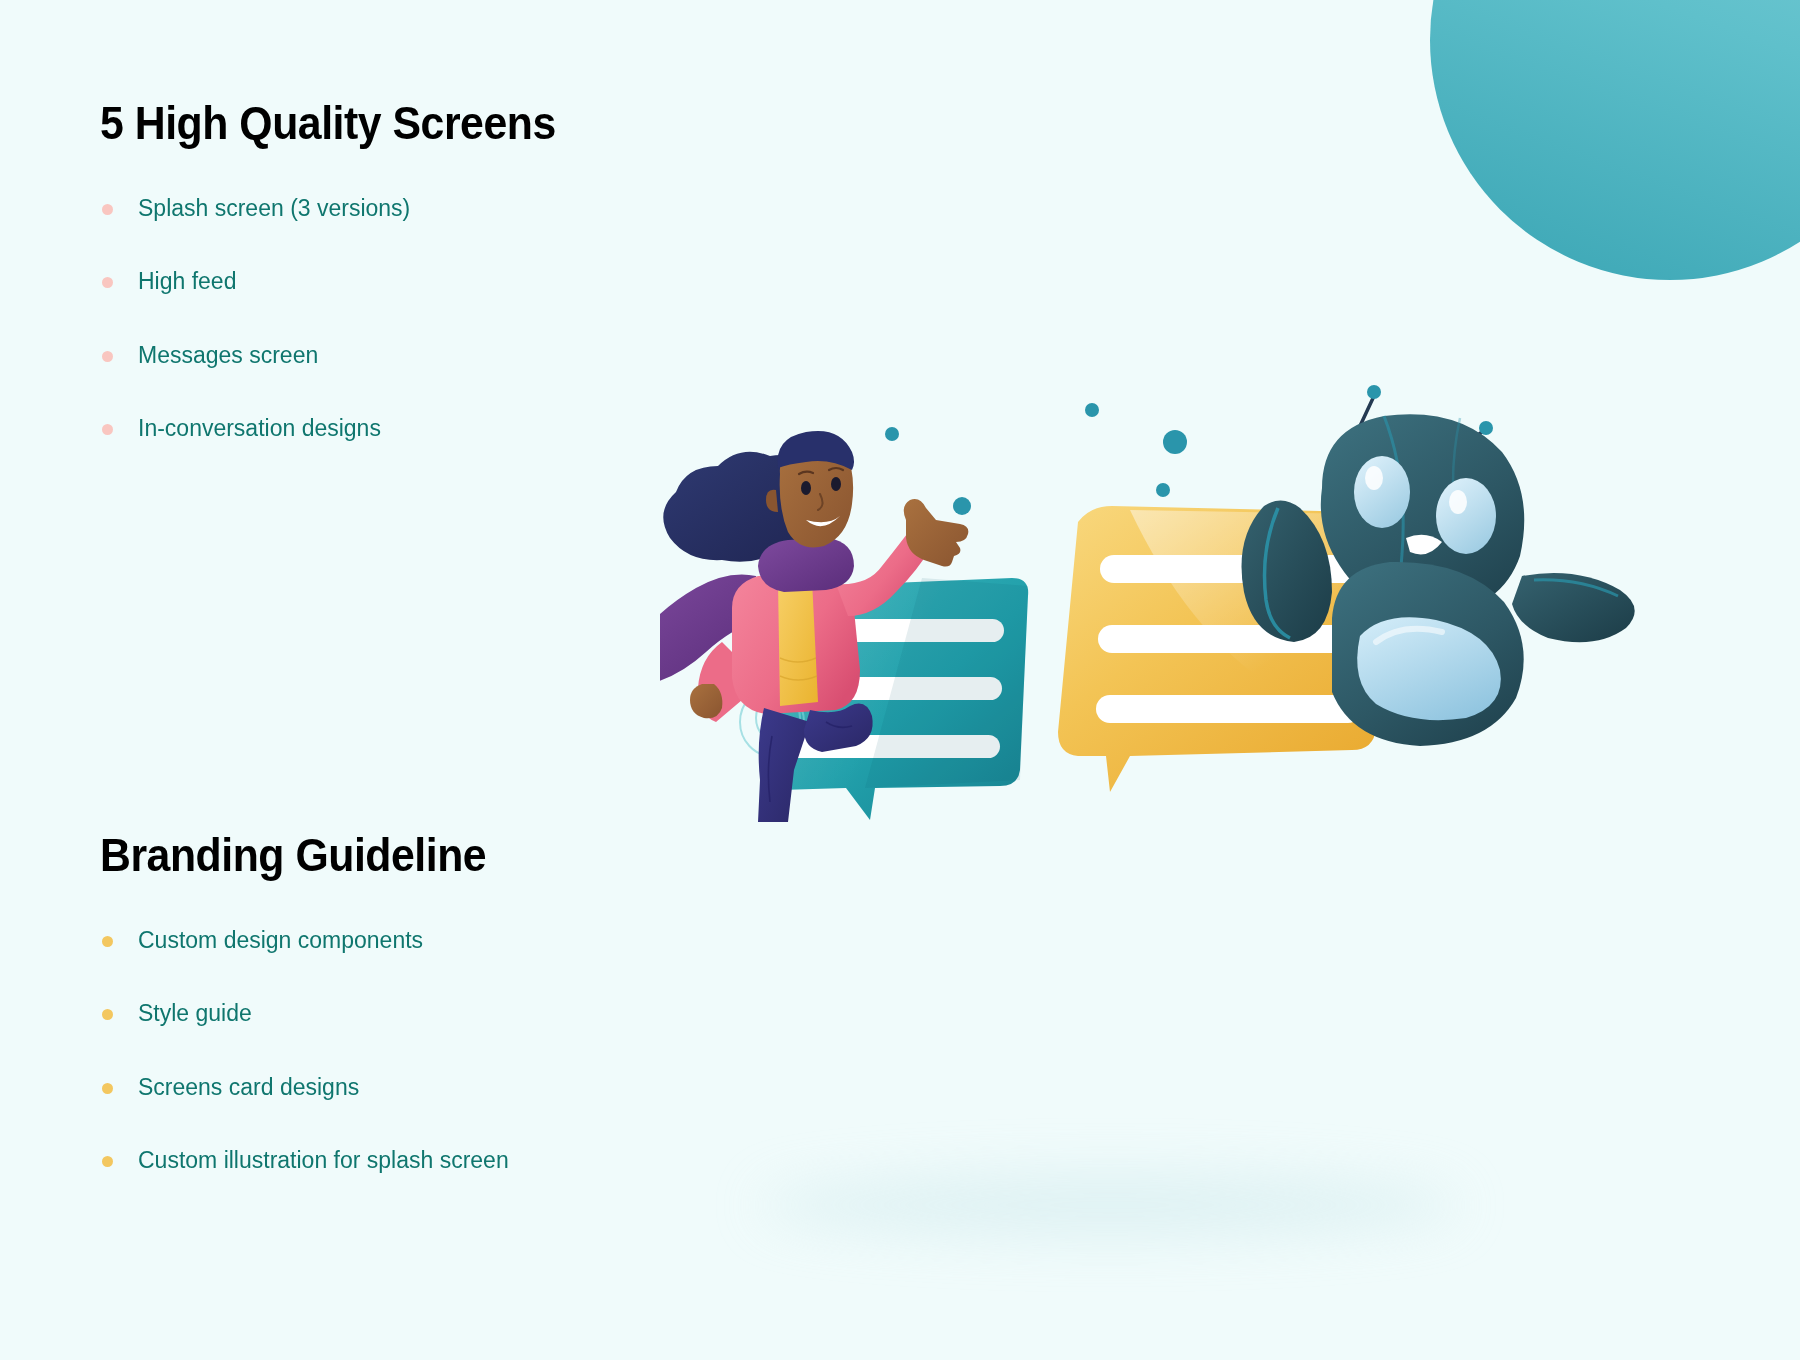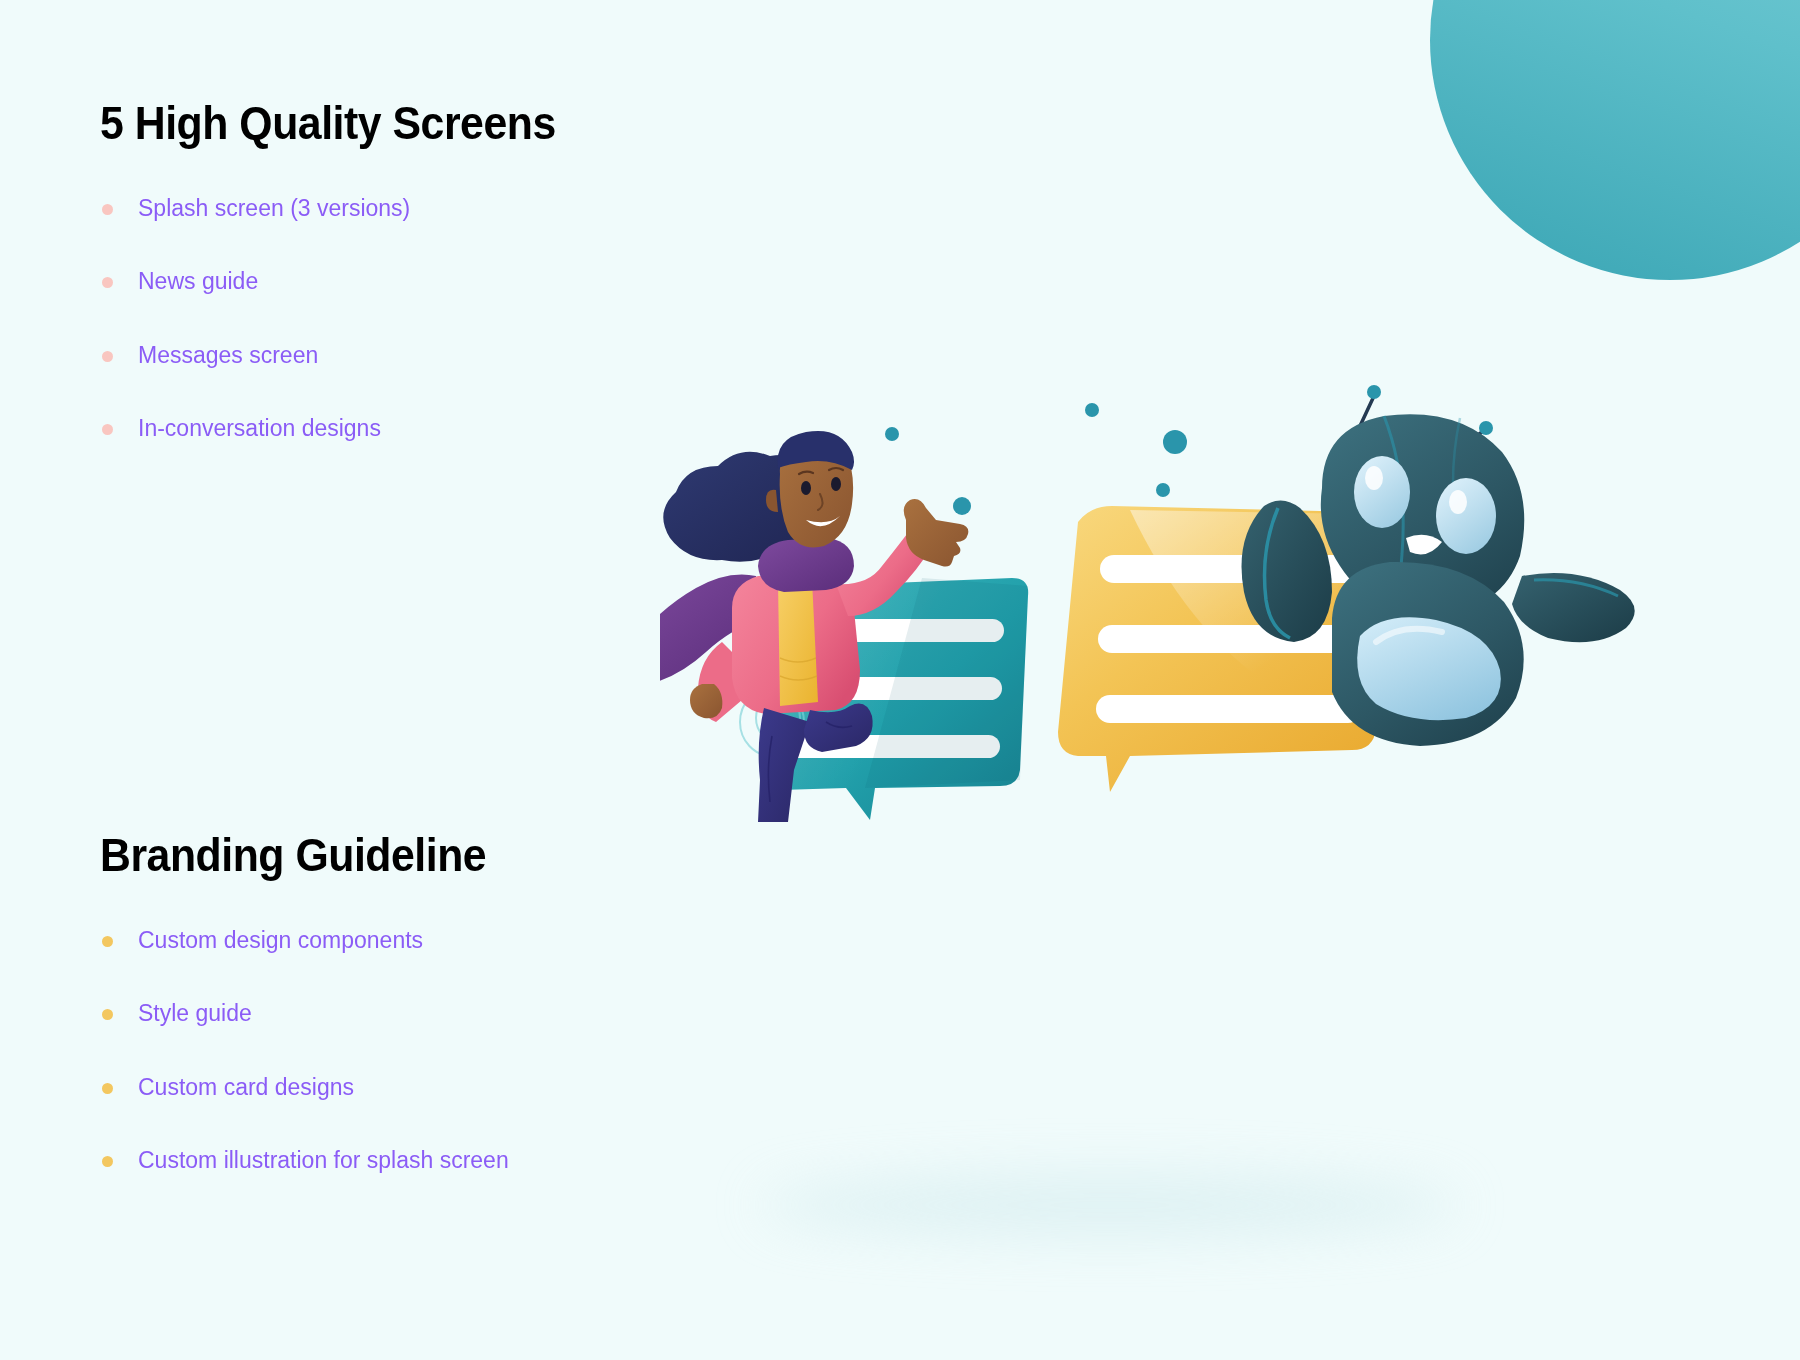--- a/index.html
+++ b/index.html
@@ -67,21 +67,21 @@
 
   ul.bullet-list {
     list-style: none;
     margin-top: 46px;
   }
 
   ul.bullet-list li {
     position: relative;
     padding-left: 38px;
     font-size: 23px;
-    color: #8b5cf6;
+    color: #0f766e;
     line-height: 1.2;
     margin-bottom: 46px;
     white-space: nowrap;
   }
 
   ul.bullet-list li:last-child { margin-bottom: 0; }
 
   ul.bullet-list li .dot {
     position: absolute;
     left: 2px;
@@ -116,21 +116,21 @@
 
   <div class="section section-1">
     <h1 class="heading">5 High Quality Screens</h1>
     <ul class="bullet-list list-screens">
       <li>
         <span class="dot" style="background: rgb(249, 198, 192);"></span>
         <span>Splash screen (3 versions)</span>
       </li>
       <li>
         <span class="dot" style="background: rgb(249, 198, 192);"></span>
-        <span>News guide</span>
+        <span>High feed</span>
       </li>
       <li>
         <span class="dot" style="background: rgb(249, 198, 192);"></span>
         <span>Messages screen</span>
       </li>
       <li>
         <span class="dot" style="background: rgb(249, 198, 192);"></span>
         <span>In-conversation designs</span>
       </li>
     </ul>
@@ -142,21 +142,21 @@
       <li>
         <span class="dot" style="background: rgb(243, 199, 95);"></span>
         <span>Custom design components</span>
       </li>
       <li>
         <span class="dot" style="background: rgb(243, 199, 95);"></span>
         <span>Style guide</span>
       </li>
       <li>
         <span class="dot" style="background: rgb(243, 199, 95);"></span>
-        <span>Custom card designs</span>
+        <span>Screens card designs</span>
       </li>
       <li>
         <span class="dot" style="background: rgb(243, 199, 95);"></span>
         <span>Custom illustration for splash screen</span>
       </li>
     </ul>
   </div>
 
 </div>
 

